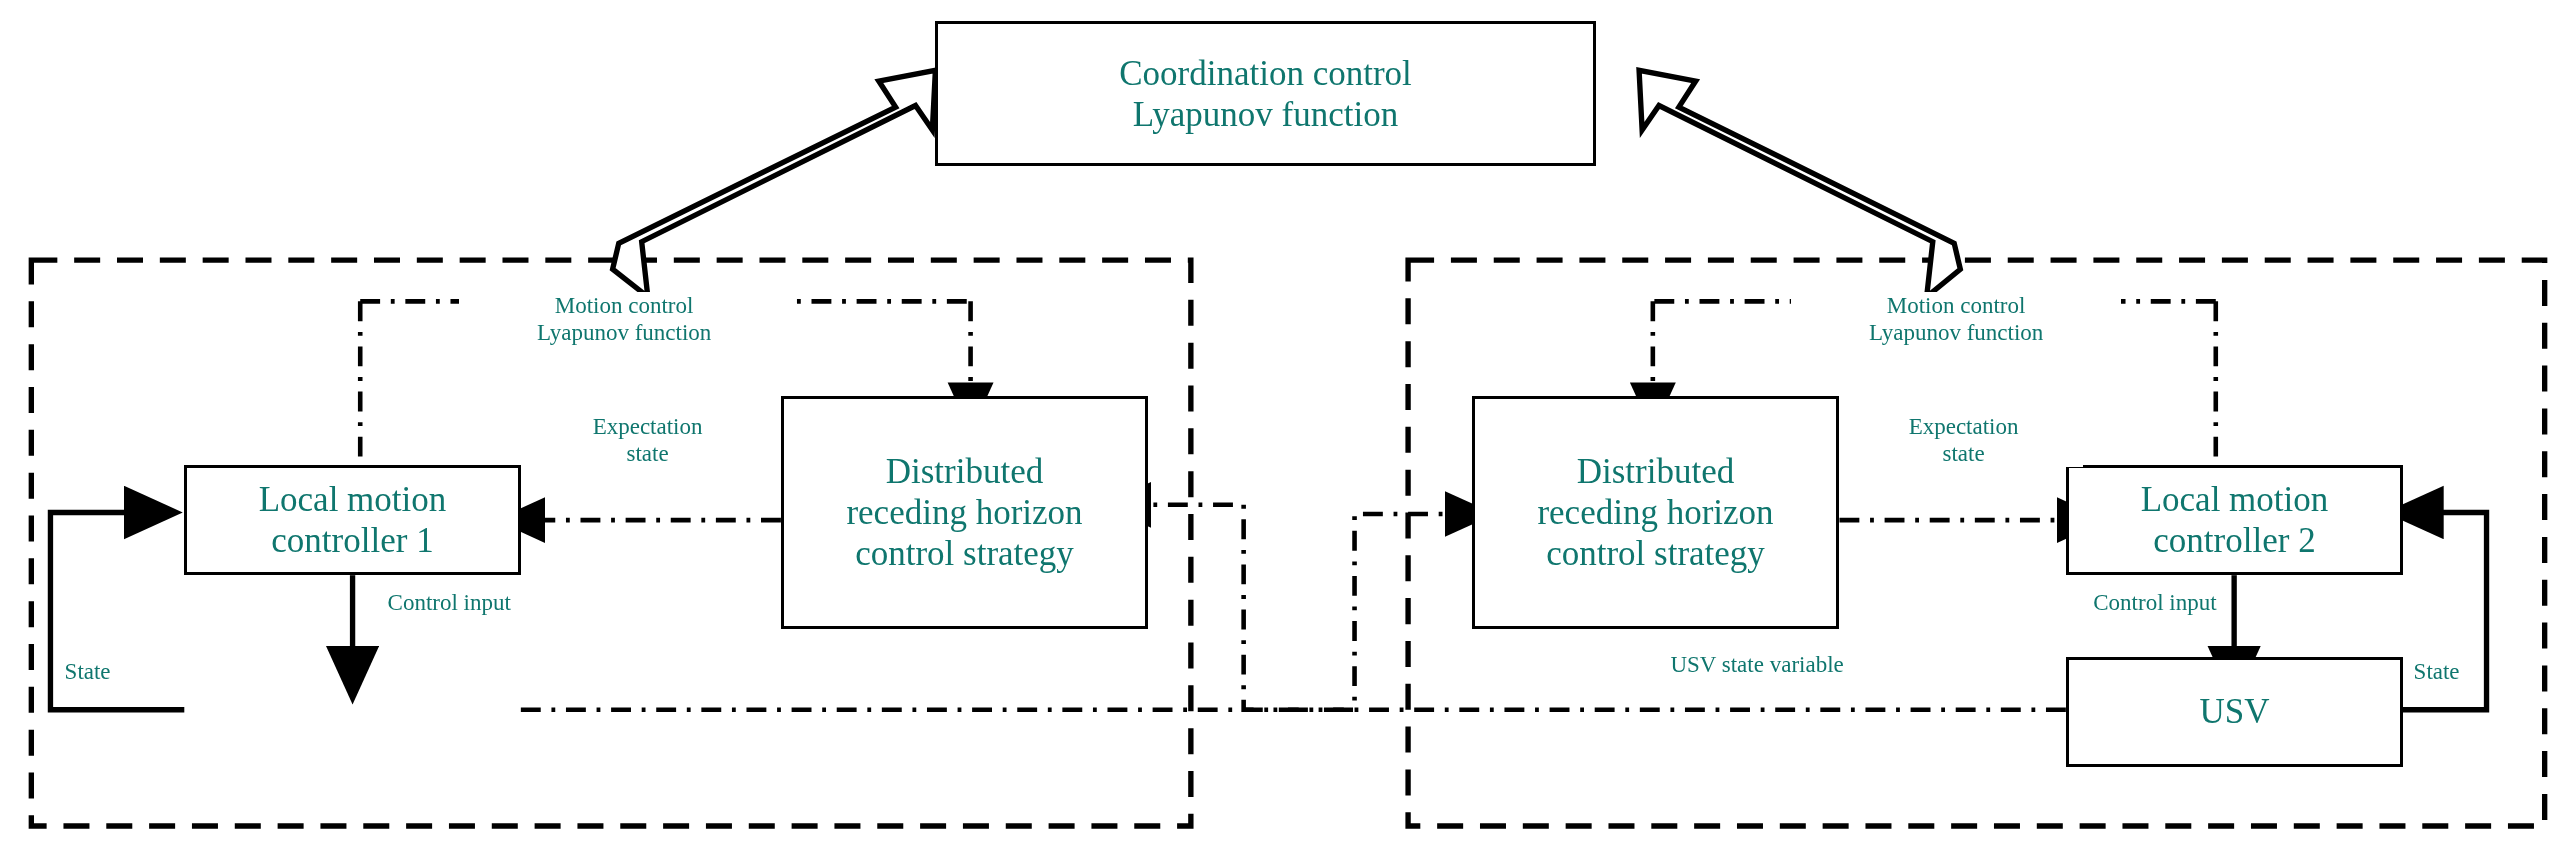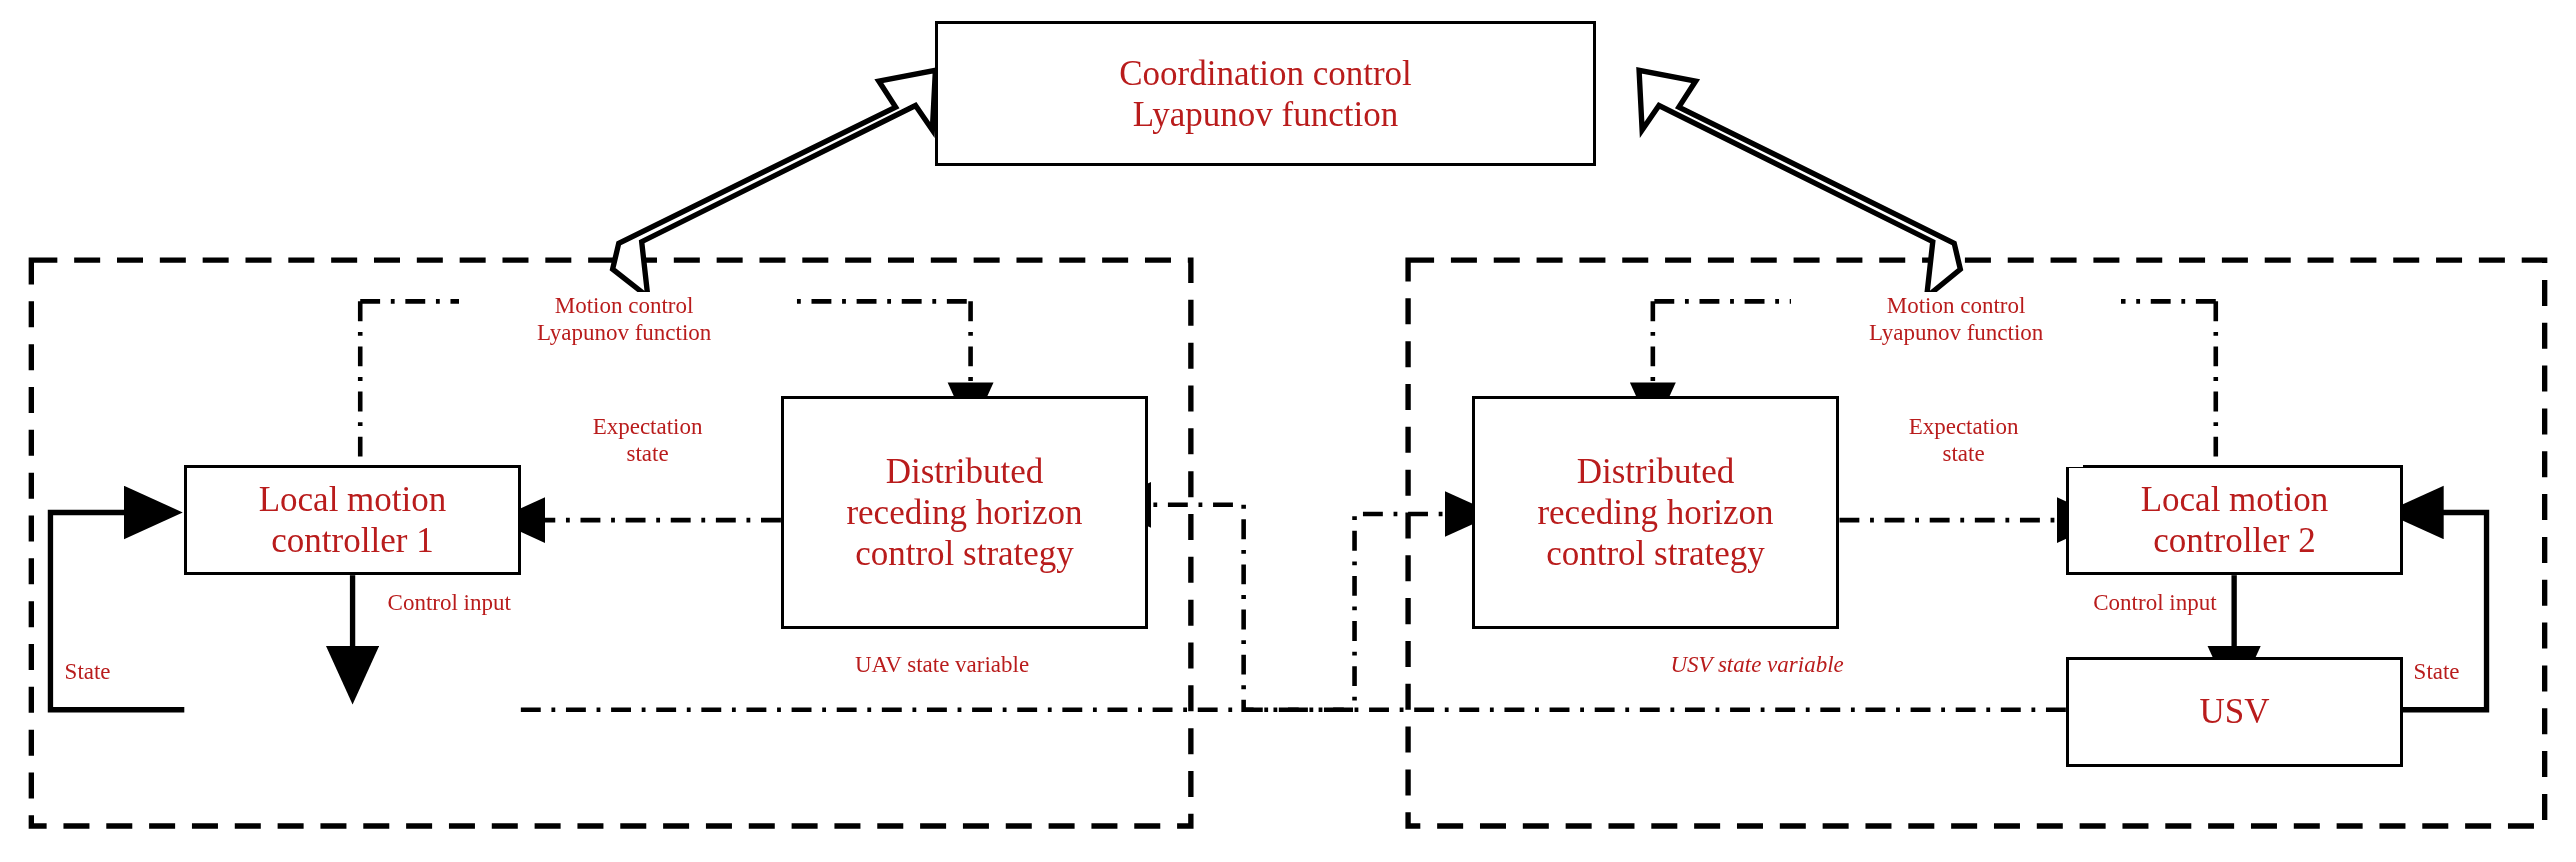--- a/index.html
+++ b/index.html
@@ -1,21 +1,21 @@
 <!DOCTYPE html>
 <html style="font-size:12.2px"><head>
 <meta charset="utf-8">
 <style>
   html,body{margin:0;padding:0;background:#ffffff;}
   #root{
     position:relative;
     width:2576px;height:862px;
     background:#ffffff;
     font-family:"Liberation Serif","DejaVu Serif",serif;
-    color:#b91c1c;
+    color:#0f766e;
     overflow:hidden;
   }
   svg.layer{position:absolute;left:0;top:0;width:2576px;height:862px;}
   .box{
     position:absolute;
     border:3.1px solid #000000;
     background:#ffffff;
     box-sizing:border-box;
     display:flex;
     align-items:center;
@@ -106,28 +106,27 @@
   <div class="lbl" style="left:459px;top:292px;width:321px;">Motion control
 Lyapunov function</div>
 
   <div class="lbl" style="left:528px;top:413px;width:230px;">Expectation
 state</div>
 
   <div class="lbl nobg" style="left:383px;top:589px;width:260px;text-align:left;">Control input</div>
 
   <div class="lbl nobg" style="left:60px;top:658px;width:130px;text-align:left;">State</div>
 
-  <div class="lbl" style="left:708px;top:651px;width:459px;">UAV state variable</div>
 
   <div class="lbl" style="left:1791px;top:292px;width:321px;">Motion control
 Lyapunov function</div>
 
   <div class="lbl" style="left:1844px;top:413px;width:230px;">Expectation
 state</div>
 
   <div class="lbl nobg" style="left:1952px;top:589px;width:260px;text-align:right;">Control input</div>
 
   <div class="lbl nobg" style="left:2409px;top:658px;width:138px;text-align:left;">State</div>
 
-  <div class="lbl" style="left:1523px;top:651px;width:459px;font-style:italic;">USV state variable</div>
+  <div class="lbl" style="left:1523px;top:651px;width:459px;">USV state variable</div>
 
 </div>
 
 
 </body></html>

